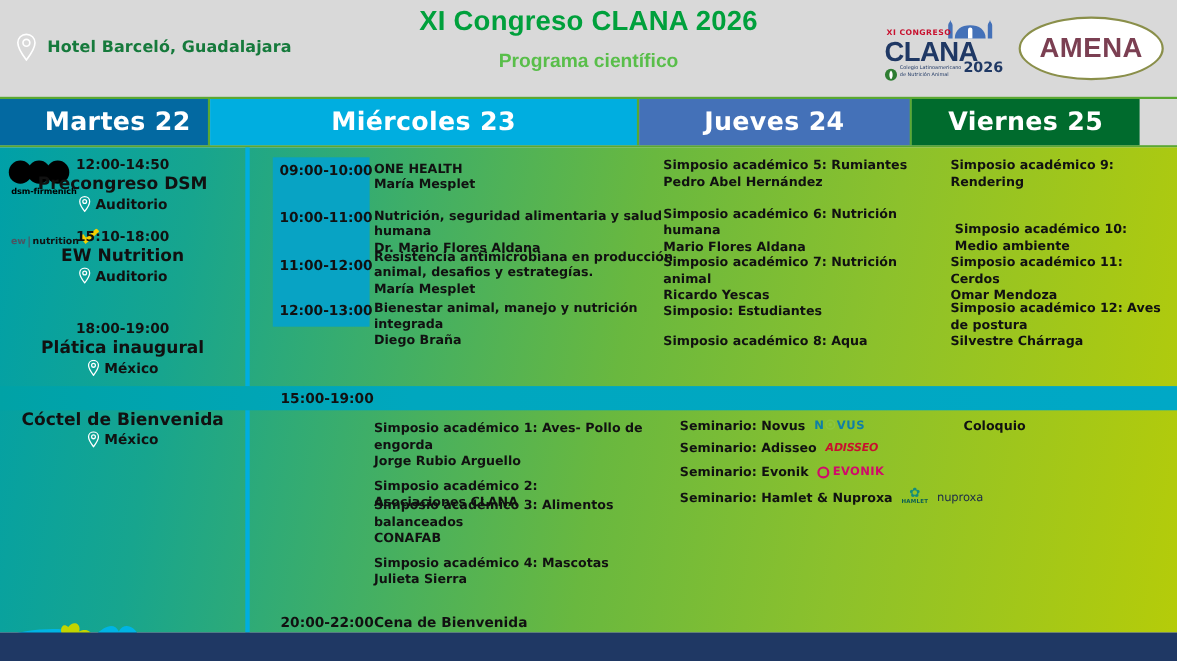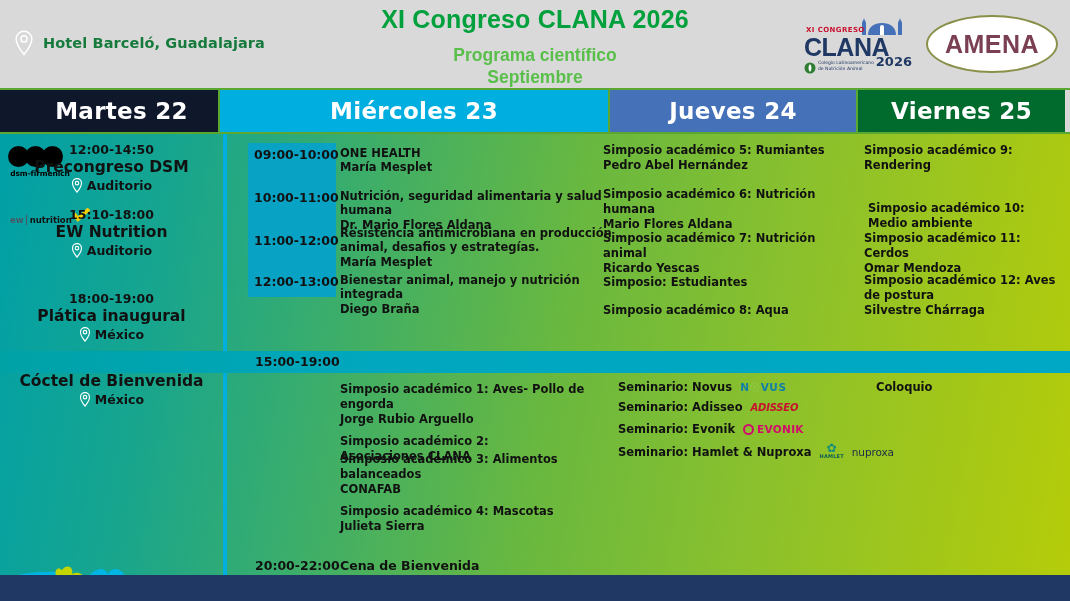--- a/index.html
+++ b/index.html
@@ -37,21 +37,21 @@
   .amena{width:128px;height:54px;border-radius:50%;background:#ffffff;border:2.5px solid #8a8f4a;
      display:flex;align-items:center;justify-content:center;}
   .amena span{font-size:25px;font-weight:bold;color:#7B3F52;letter-spacing:.5px;
      font-family:"Liberation Sans",sans-serif;}
 
   
   .dayrow{position:absolute;left:0;top:88px;width:1070px;height:46px;display:flex;
      border-top:2px solid #5aa832;border-bottom:2px solid #5aa832;box-sizing:border-box;}
   .daycell{display:flex;align-items:center;justify-content:center;height:100%;box-sizing:border-box;}
   .daycell span{color:#ffffff;font-size:23px;font-weight:bold;letter-spacing:.3px;}
-  .d0{width:220px;background:#0f172a;border-right:2px solid #5aa832;padding-left:25px;}
+  .d0{width:191px;background:#0369a1;border-right:2px solid #5aa832;padding-left:25px;}
   .d1{width:390px;background:#00AEE0;border-right:2px solid #5aa832;}
   .d2{width:248px;background:#4471B8;border-right:2px solid #5aa832;}
   .d3{width:207px;background:#006B2D;}
 
   
   .grid{position:absolute;left:0;top:134px;width:1070px;height:441px;
      background:linear-gradient(100deg,#00A0A8 0%,#17A58E 16%,#3EAE68 33%,#69B83F 52%,#8CC12C 72%,#B5CC09 100%);}
   .divider{position:absolute;top:0;width:4px;height:441px;background:#00AEE0;}
 
   .col{position:absolute;top:0;height:441px;box-sizing:border-box;}
@@ -126,21 +126,20 @@
           <path d="M10 1.2C5.6 1.2 2.2 4.6 2.2 8.9c0 5.6 7.8 15.6 7.8 15.6s7.8-10 7.8-15.6C17.8 4.6 14.4 1.2 10 1.2z" fill="none" stroke="#ffffff" stroke-width="1.5"></path>
           <circle cx="10" cy="8.9" r="3.1" fill="none" stroke="#ffffff" stroke-width="1.5"></circle>
         </svg>
       </span>
       <span class="venue-text">Hotel Barceló, Guadalajara</span>
     </div>
 
     <div class="title-block">
       <div class="t1">XI Congreso CLANA 2026</div>
       <div class="t2">Programa científico</div>
-      <div class="t3">Septiembre</div>
     </div>
 
     <div class="logos">
       <div class="clana-logo">
         <span class="clana-arch">
           <svg width="56" height="22" viewBox="0 0 56 22">
             <path d="M8 21V9c0-2 2-3 2-5 0 2 2 3 2 5v12z" fill="#4471B8"></path>
             <path d="M44 21V9c0-2 2-3 2-5 0 2 2 3 2 5v12z" fill="#4471B8"></path>
             <path d="M14 21c0-8 6-12 14-12s14 4 14 12z" fill="#4471B8"></path>
             <path d="M26 21v-8a2 2 0 0 1 4 0v8z" fill="#ffffff"></path>

